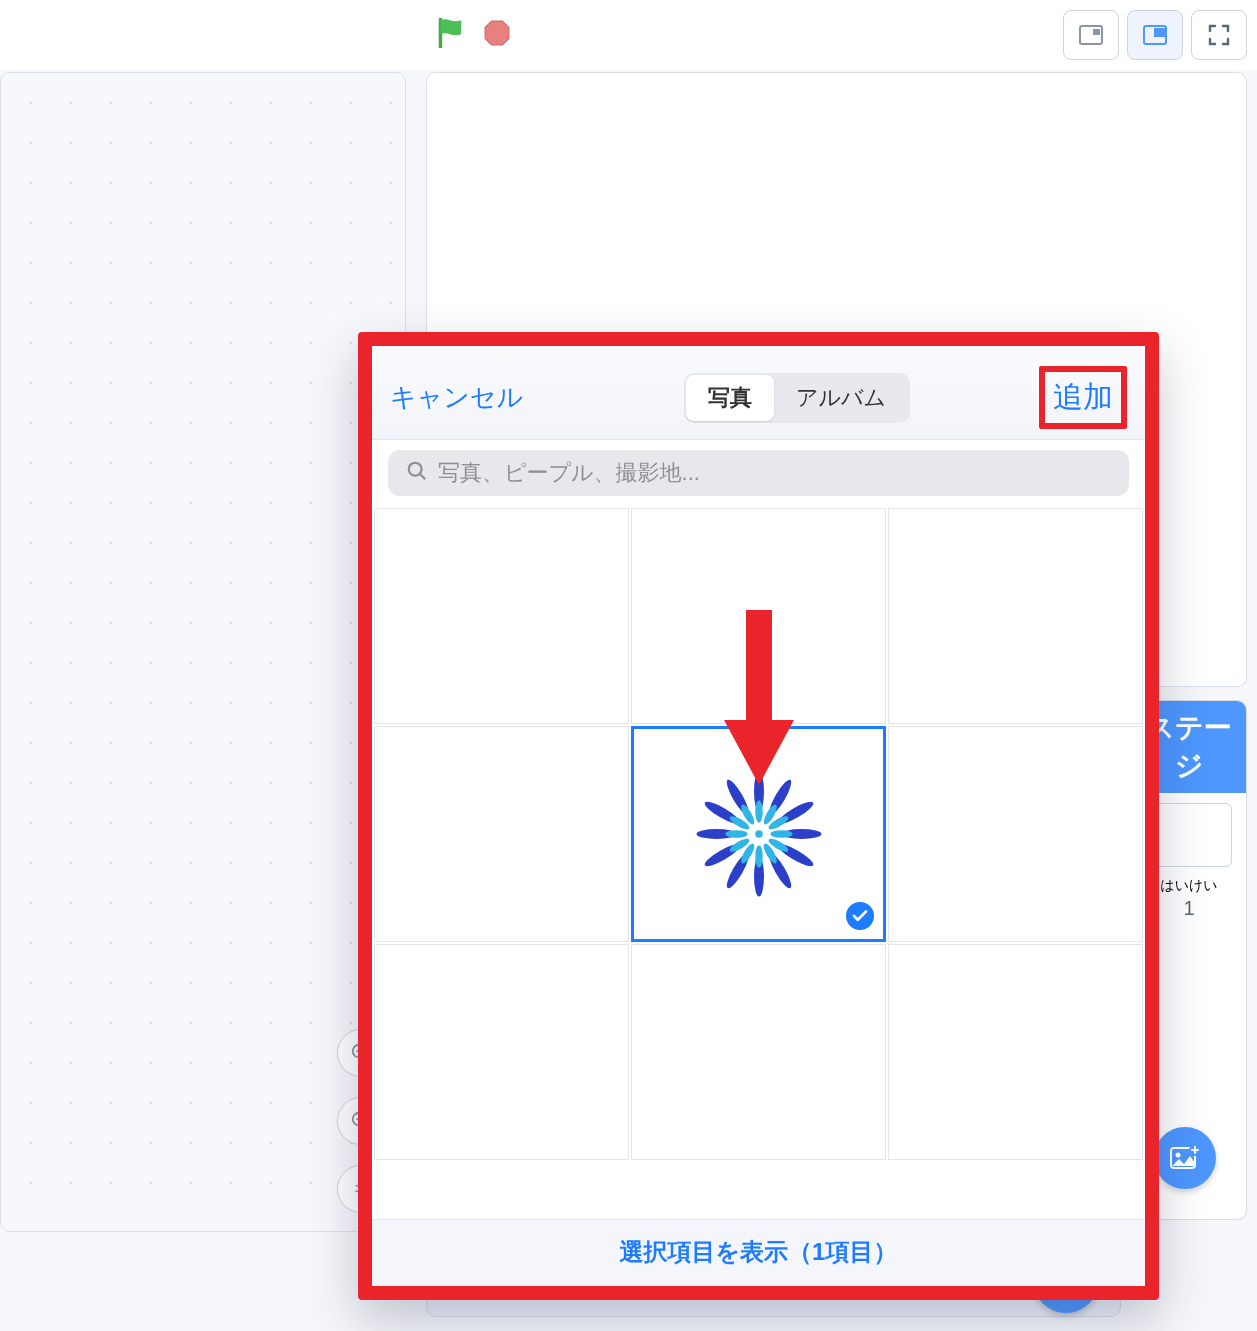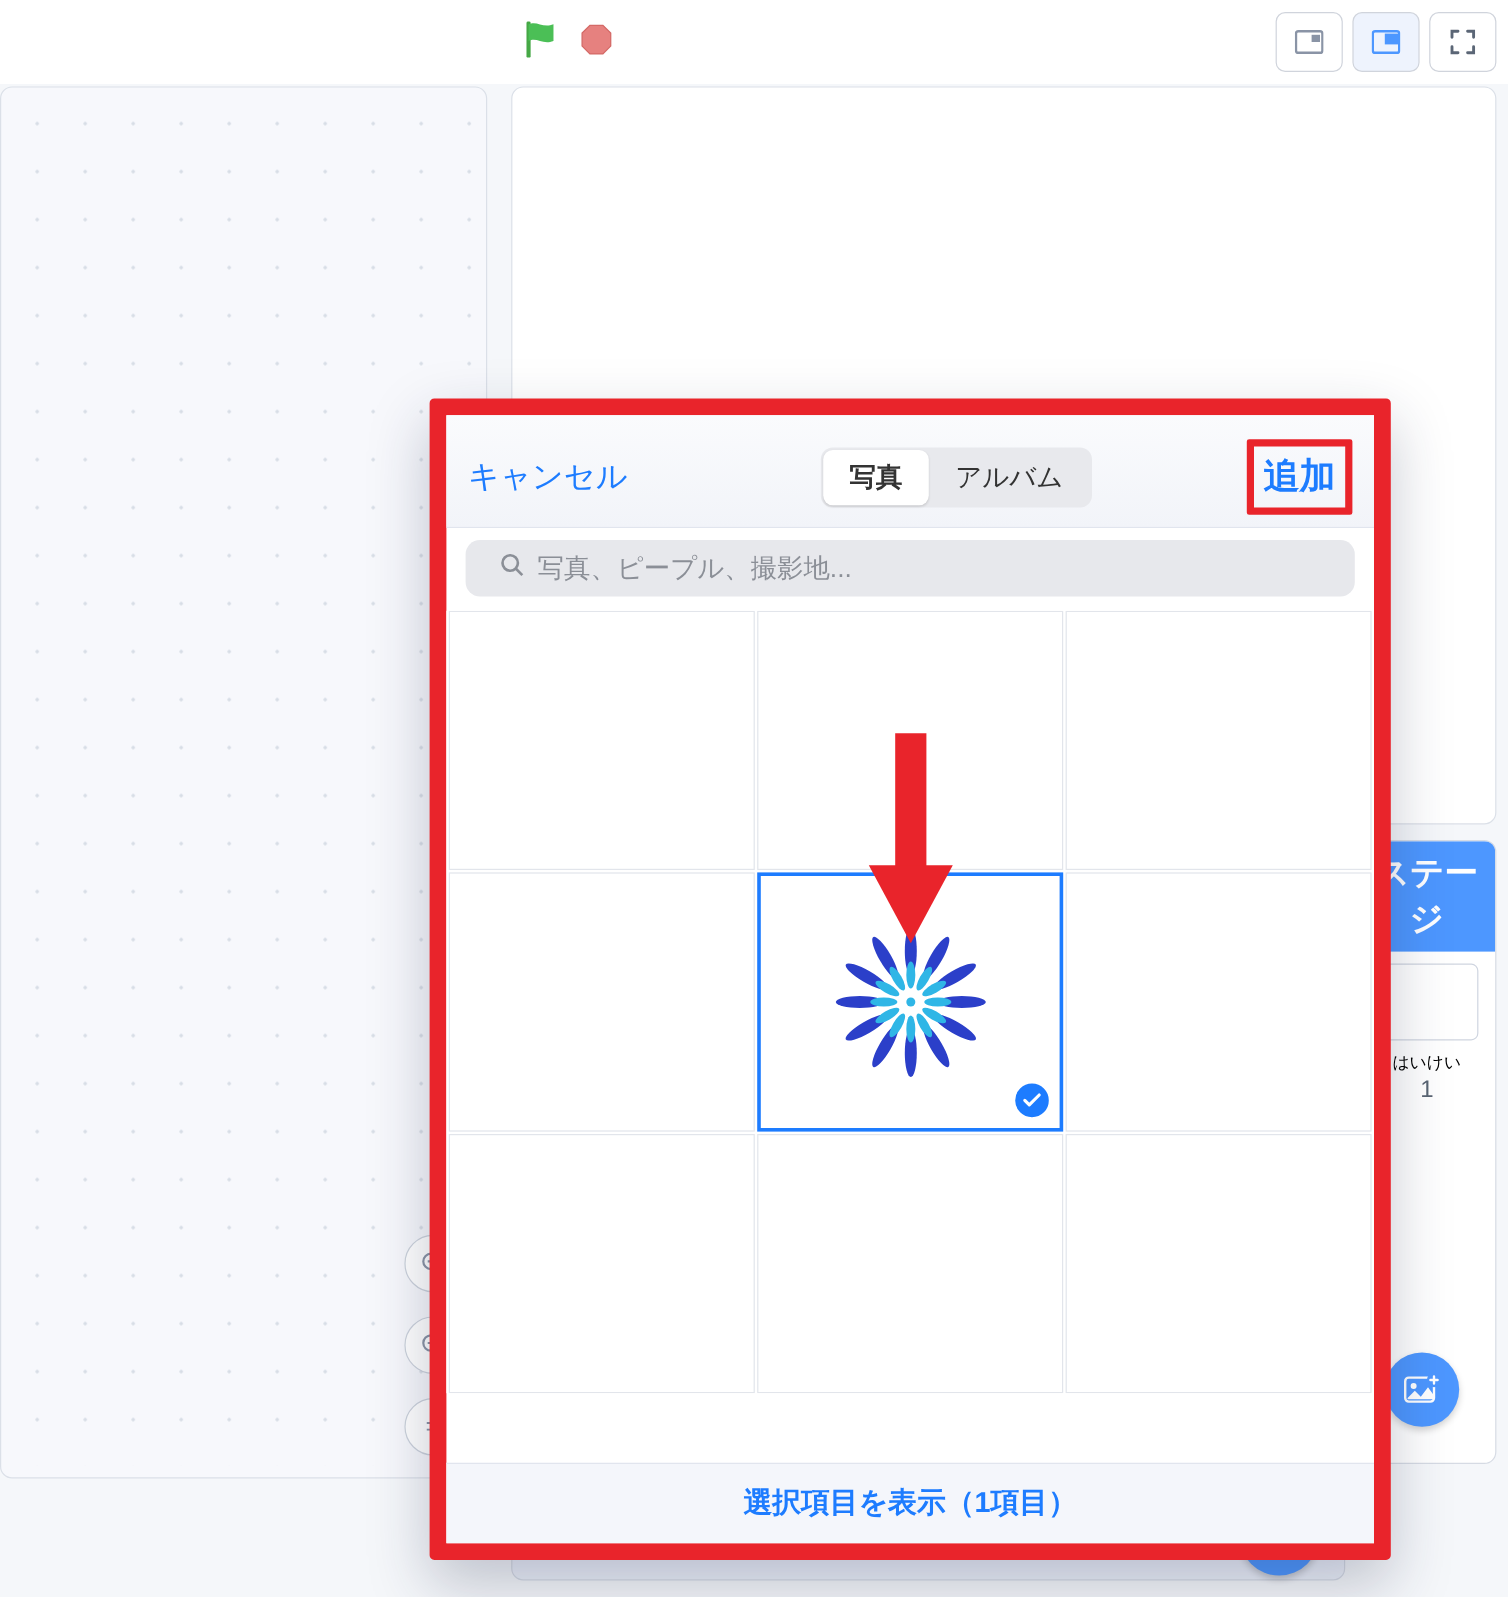--- a/index.html
+++ b/index.html
@@ -233,30 +233,30 @@
     box-shadow: 0 1px 2px rgba(0,0,0,.12);
   }
   .add-btn-wrap {
     border: 6px solid #e9242b;
     padding: 5px 8px;
     border-radius: 2px;
   }
   .add-btn {
     color: #1d7cff;
     font-size: 30px;
-    font-weight: 700;
+    font-weight: 400;
     cursor: pointer;
   }
   .search-bar {
     margin: 10px 16px 12px;
     background: #e7e8ec;
     border-radius: 12px;
     display: flex;
     align-items: center;
-    padding: 10px 28px;
+    padding: 10px 18px;
     gap: 10px;
   }
   .search-bar input {
     border: none;
     background: transparent;
     font-size: 22px;
     flex: 1;
     color: #333;
   }
   .search-bar input::placeholder { color:#8b8f97; }

